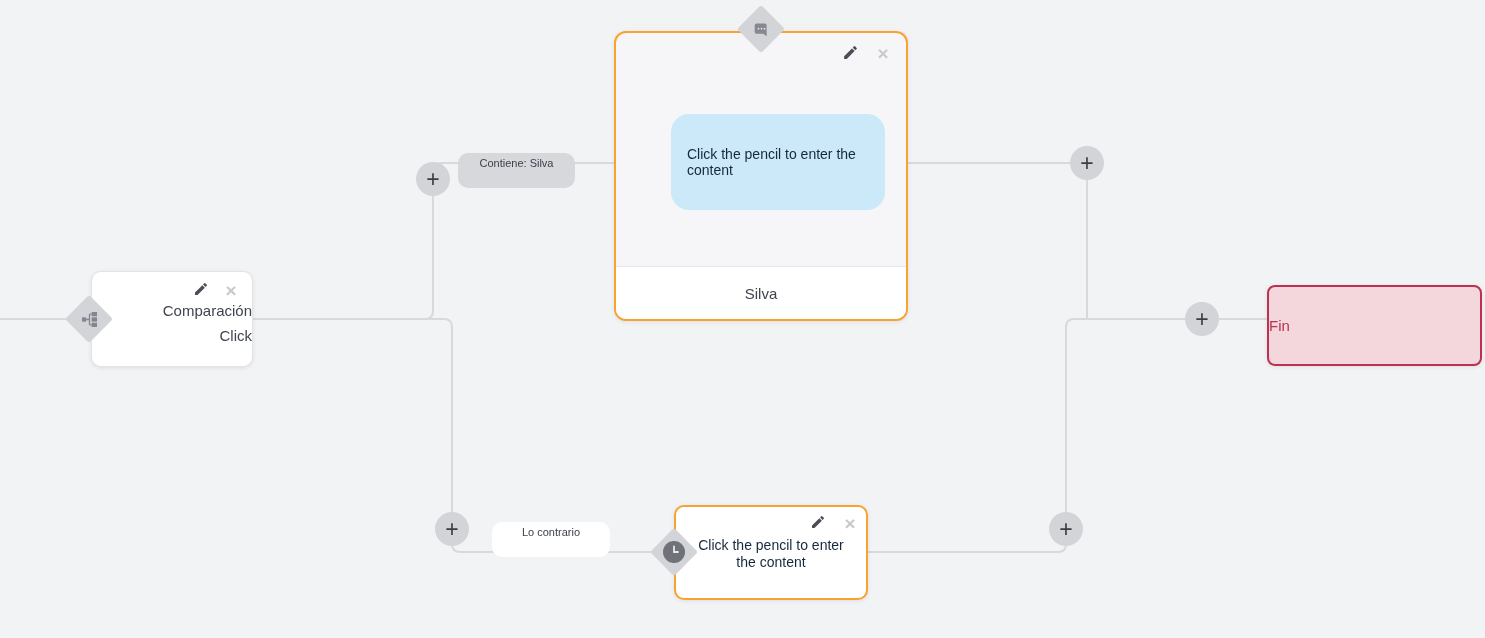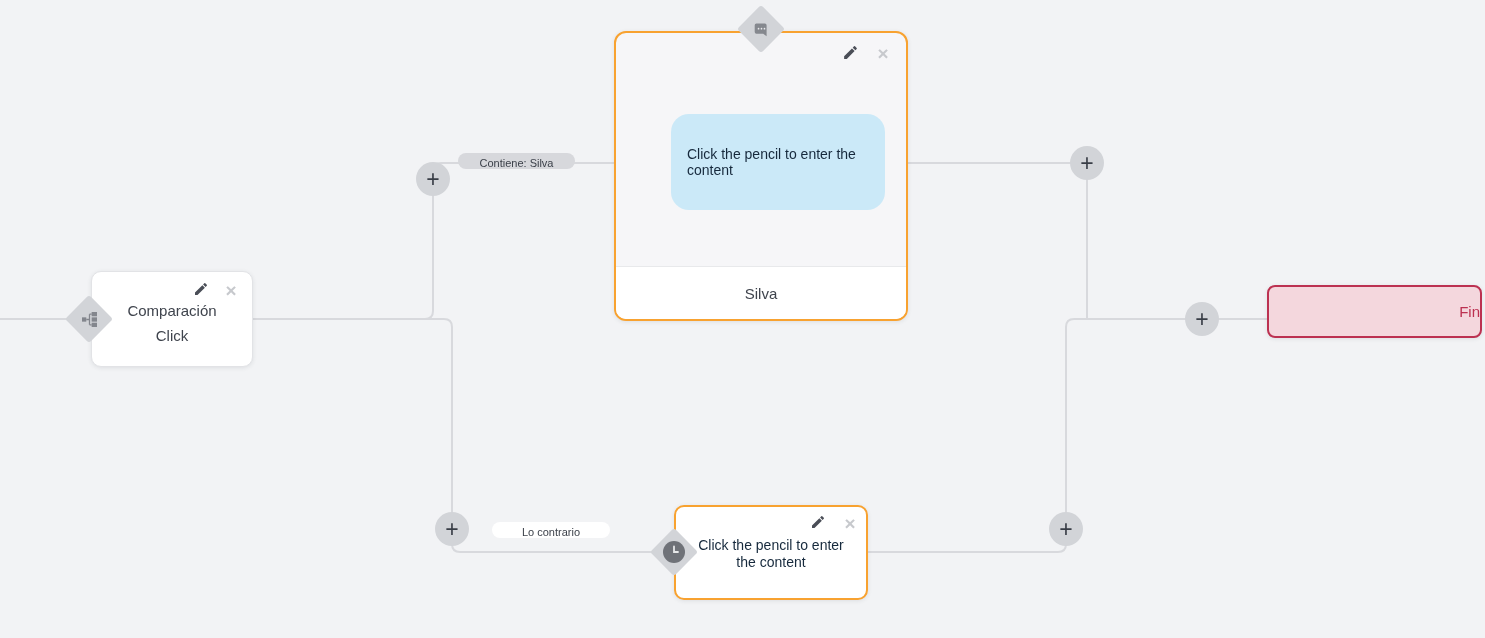--- a/index.html
+++ b/index.html
@@ -2,21 +2,21 @@
 <html><head>
 <meta charset="utf-8">
 <style>
   html,body{margin:0;padding:0;}
   body{font-family:"Liberation Sans","DejaVu Sans",sans-serif;}
   .canvas{position:relative;width:1485px;height:638px;background:#f2f3f5;overflow:hidden;}
   .canvas svg.wires{position:absolute;left:0;top:0;z-index:1;}
   .wires path{stroke:#d8d9dd;stroke-width:2;fill:none;}
 
   
-  .pill{position:absolute;z-index:2;height:16px;line-height:20px;border-radius:10px;
+  .pill{position:absolute;z-index:2;height:35px;line-height:20px;border-radius:10px;
         font-size:11px;color:#3c414a;text-align:center;padding:0 10px;box-sizing:border-box;}
   .pill.gray{background:#d7d8dc;}
   .pill.white{background:#ffffff;}
 
   
   .plus-btn{position:absolute;z-index:4;width:34px;height:34px;border-radius:50%;
         background:#d2d4d8;display:flex;align-items:center;justify-content:center;
         font-size:23px;font-weight:400;color:#383d46;cursor:pointer;user-select:none;}
 
   
@@ -26,31 +26,31 @@
   .diamond-icon{position:absolute;left:0;top:0;width:48px;height:48px;display:flex;
         align-items:center;justify-content:center;}
 
   
   .node{position:absolute;z-index:3;box-sizing:border-box;background:#fff;
         box-shadow:0 1px 4px rgba(40,45,60,.10);}
   .node.condition{left:91px;top:271px;width:162px;height:96px;border:1px solid #e2e3e6;border-radius:10px;}
   .node.message{left:614px;top:31px;width:294px;height:290px;border:2px solid #f8a230;
         border-radius:12px;background:#f6f6f8;display:flex;flex-direction:column;}
   .node.delay{left:674px;top:505px;width:194px;height:95px;border:2px solid #f8a230;border-radius:10px;}
-  .node.end{left:1267px;top:285px;width:215px;height:53px;border:2px solid #bc3151;border-radius:8px;
-        background:#f4d7dd;display:flex;align-items:center;justify-content:flex-end;}
+  .node.end{left:1267px;top:285px;width:215px;height:81px;border:2px solid #bc3151;border-radius:8px;
+        background:#f4d7dd;display:flex;align-items:center;justify-content:flex-start;}
 
   .actions{position:absolute;display:flex;align-items:center;}
   .node.condition .actions{top:10px;right:12px;gap:12px;}
   .node.message .actions{top:12px;right:14px;gap:15px;}
   .node.delay .actions{top:8px;right:7px;gap:14px;}
   .icon-btn{width:18px;height:18px;display:flex;align-items:center;justify-content:center;cursor:pointer;}
   .close-glyph{font-size:19px;color:#c7c9cd;font-weight:700;line-height:18px;}
 
-  .cond-title{margin-top:26px;text-align:center;font-size:15px;color:#3f444d;line-height:25px;}
+  .cond-title{margin-top:26px;text-align:right;font-size:15px;color:#3f444d;line-height:25px;}
 
   .msg-body{flex:1;position:relative;border-radius:10px 10px 0 0;}
   .bubble{position:absolute;left:55px;top:81px;width:214px;height:96px;border-radius:18px;
         background:#cbe9f8;display:flex;align-items:center;box-sizing:border-box;padding:0 16px;}
   .bubble-text{font-size:14px;color:#16293c;line-height:16px;}
   .msg-footer{height:52px;background:#ffffff;border-top:1px solid #e8e9eb;border-radius:0 0 10px 10px;
         display:flex;align-items:center;justify-content:center;font-size:15px;color:#3f444d;}
 
   .delay-text{margin:30px 18px 0 18px;text-align:center;font-size:14px;color:#16293c;line-height:17px;}
   .end-label{font-size:15px;color:#bc3151;}

